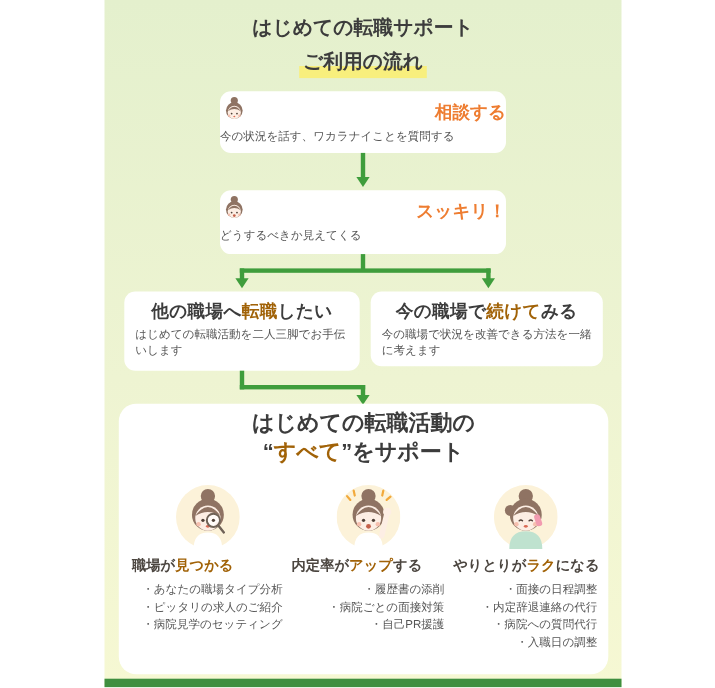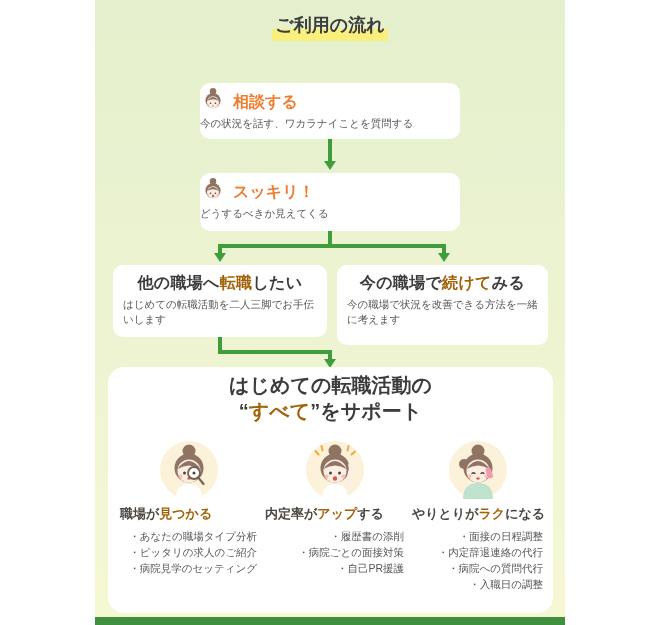--- a/index.html
+++ b/index.html
@@ -6,28 +6,28 @@
   body{font-family:"Liberation Sans","DejaVu Sans",sans-serif;}
   #canvas{position:relative;width:650px;height:625px;background:#ffffff;overflow:hidden;}
   #band{position:absolute;left:95px;top:0;width:470px;height:625px;
         background:linear-gradient(180deg,#e4f0cd 0%,#eef4d2 55%,#f6f8d3 100%);}
   #pageTitle{position:absolute;left:95px;top:10px;width:470px;text-align:center;
              font-weight:bold;font-size:18px;color:#3c3c3c;line-height:1.7;}
   .marker{background:linear-gradient(transparent 62%,#f8ef7d 62%);display:inline-block;padding:0 3px;}
   .card{position:absolute;background:#ffffff;border-radius:10px;box-sizing:border-box;}
   #step1{left:200px;top:83px;width:260px;height:56px;}
   #step2{left:200px;top:173px;width:260px;height:58px;}
-  .card-head{display:flex;justify-content:flex-start;align-items:center;gap:7px;margin-top:5px;height:28px;}
+  .card-head{display:flex;justify-content:space-between;align-items:center;gap:7px;margin-top:5px;height:28px;}
   .card-title{font-size:16px;font-weight:bold;color:#ee7d31;}
   .card-desc{font-size:10.5px;color:#555;text-align:left;margin-top:1px;}
   .vline,.hline{position:absolute;background:#3f9d3c;}
   .ahead{position:absolute;width:0;height:0;border-left:6px solid transparent;
          border-right:6px solid transparent;border-top:9px solid #3f9d3c;}
   #branchL{left:113px;top:265px;width:214px;height:72px;}
-  #branchR{left:337px;top:265px;width:211px;height:80px;}
+  #branchR{left:337px;top:265px;width:211px;height:68px;}
   .branch-title{text-align:center;font-weight:bold;font-size:16px;color:#3c3c3c;margin-top:8px;letter-spacing:.3px;}
   .accent{color:#a16207;}
   .branch-desc{font-size:10.5px;color:#555;margin:3px 10px 0;line-height:1.45;text-align:left;}
   #bigbox{left:108px;top:367px;width:445px;height:246px;border-radius:16px;}
   .note{text-align:center;font-size:11px;font-weight:bold;color:#3c3c3c;margin-top:11px;}
   .big-title{text-align:center;font-size:20px;font-weight:bold;color:#3c3c3c;line-height:1.32;margin-top:5px;}
   #cols{display:flex;margin:16px 6px 0 8px;}
   .col{box-sizing:border-box;padding:0 4px;}
   .col1{width:150px;}.col2{width:152px;}.col3{width:139px;}
   .icon-wrap{text-align:center;height:58px;}
@@ -36,20 +36,21 @@
   ul.items li::before{content:"・";}
   #footer{position:absolute;left:95px;top:617px;width:470px;height:8px;background:#3f8f3f;}
 </style>
 </head>
 <body>
 
 <div id="canvas">
   <div id="band"></div>
 
   <div id="pageTitle">
+    <div>はじめての転職サポート</div>
     <div><span class="marker">ご利用の流れ</span></div>
   </div>
 
   <div class="card" id="step1">
     <div class="card-head">
       <span>
         <svg width="26" height="26" viewBox="0 0 48 48">
           <circle cx="24" cy="8" r="6" fill="#8f7363"></circle>
           <circle cx="24" cy="25" r="14" fill="#8f7363"></circle>
           <circle cx="24" cy="28" r="11" fill="#fdeee4"></circle>

